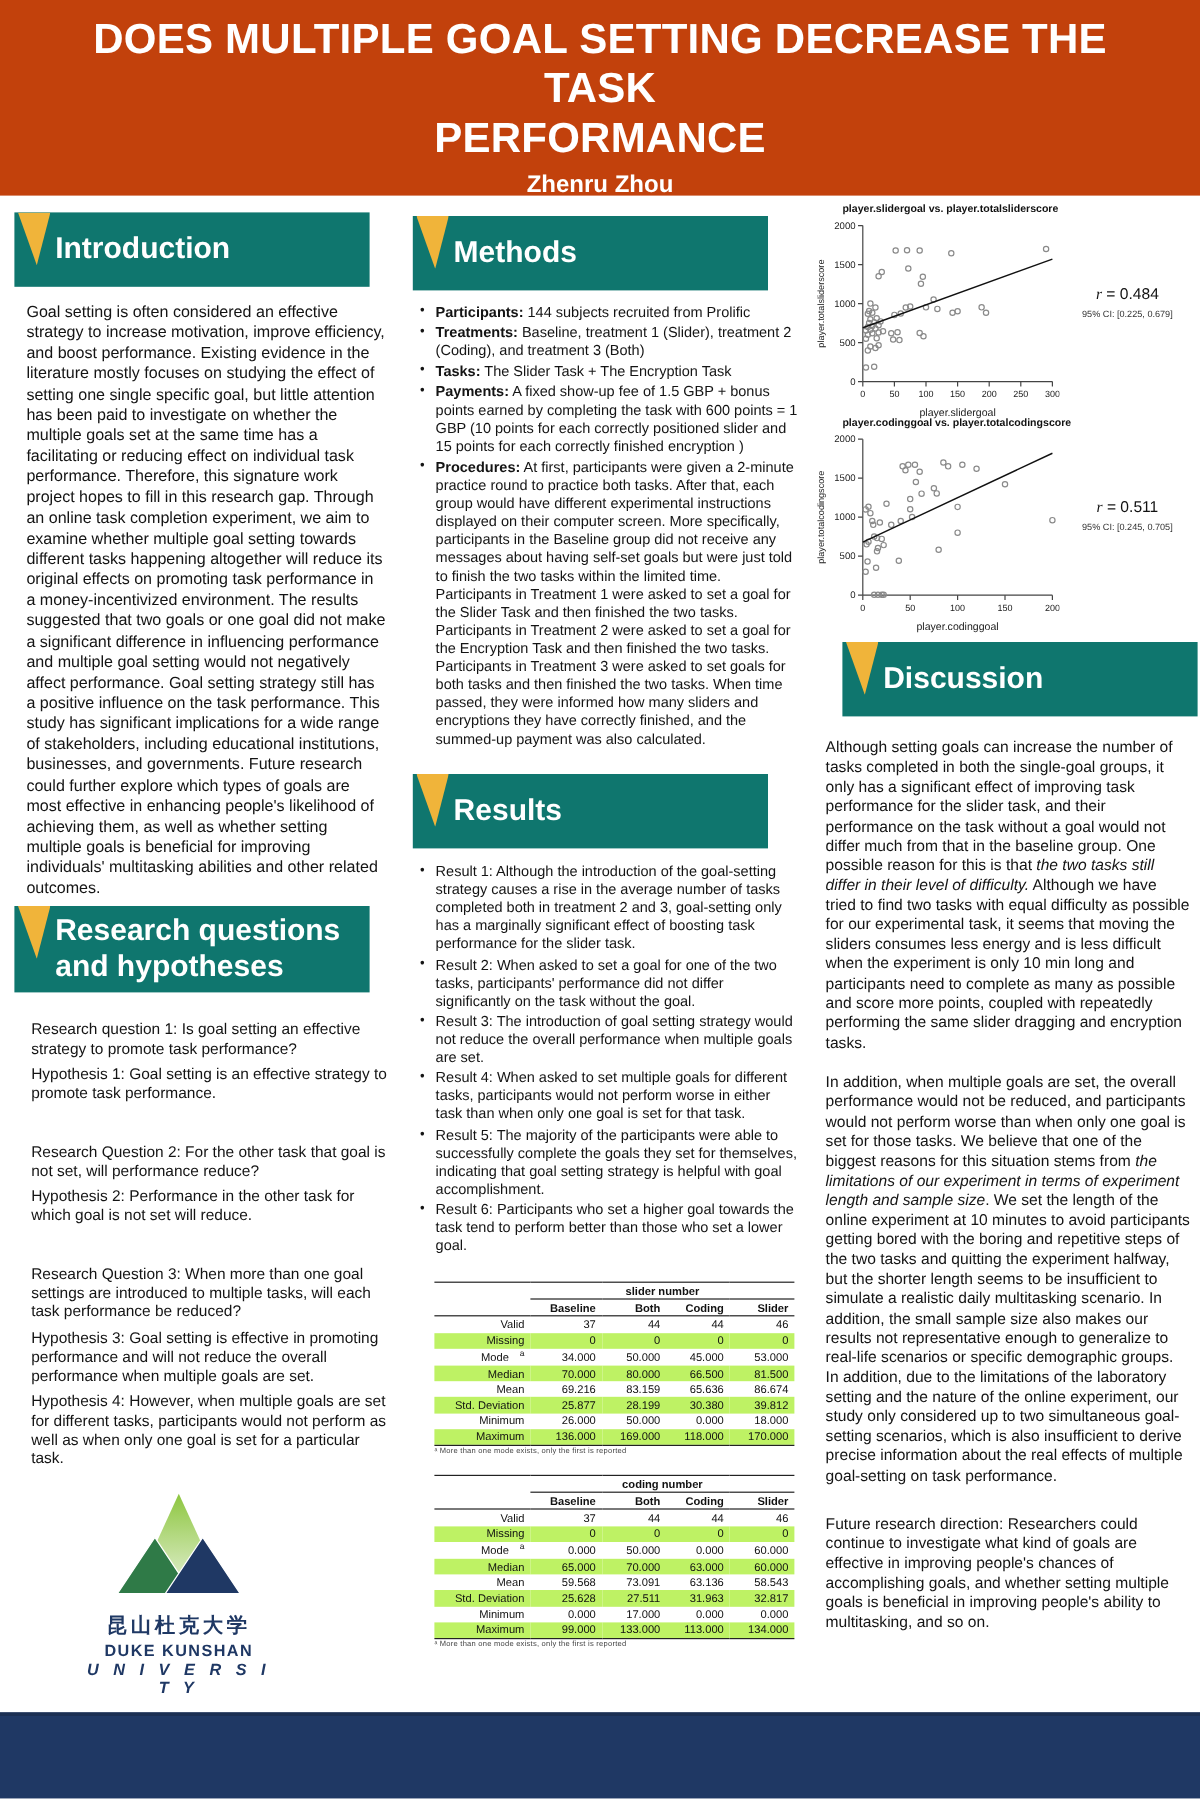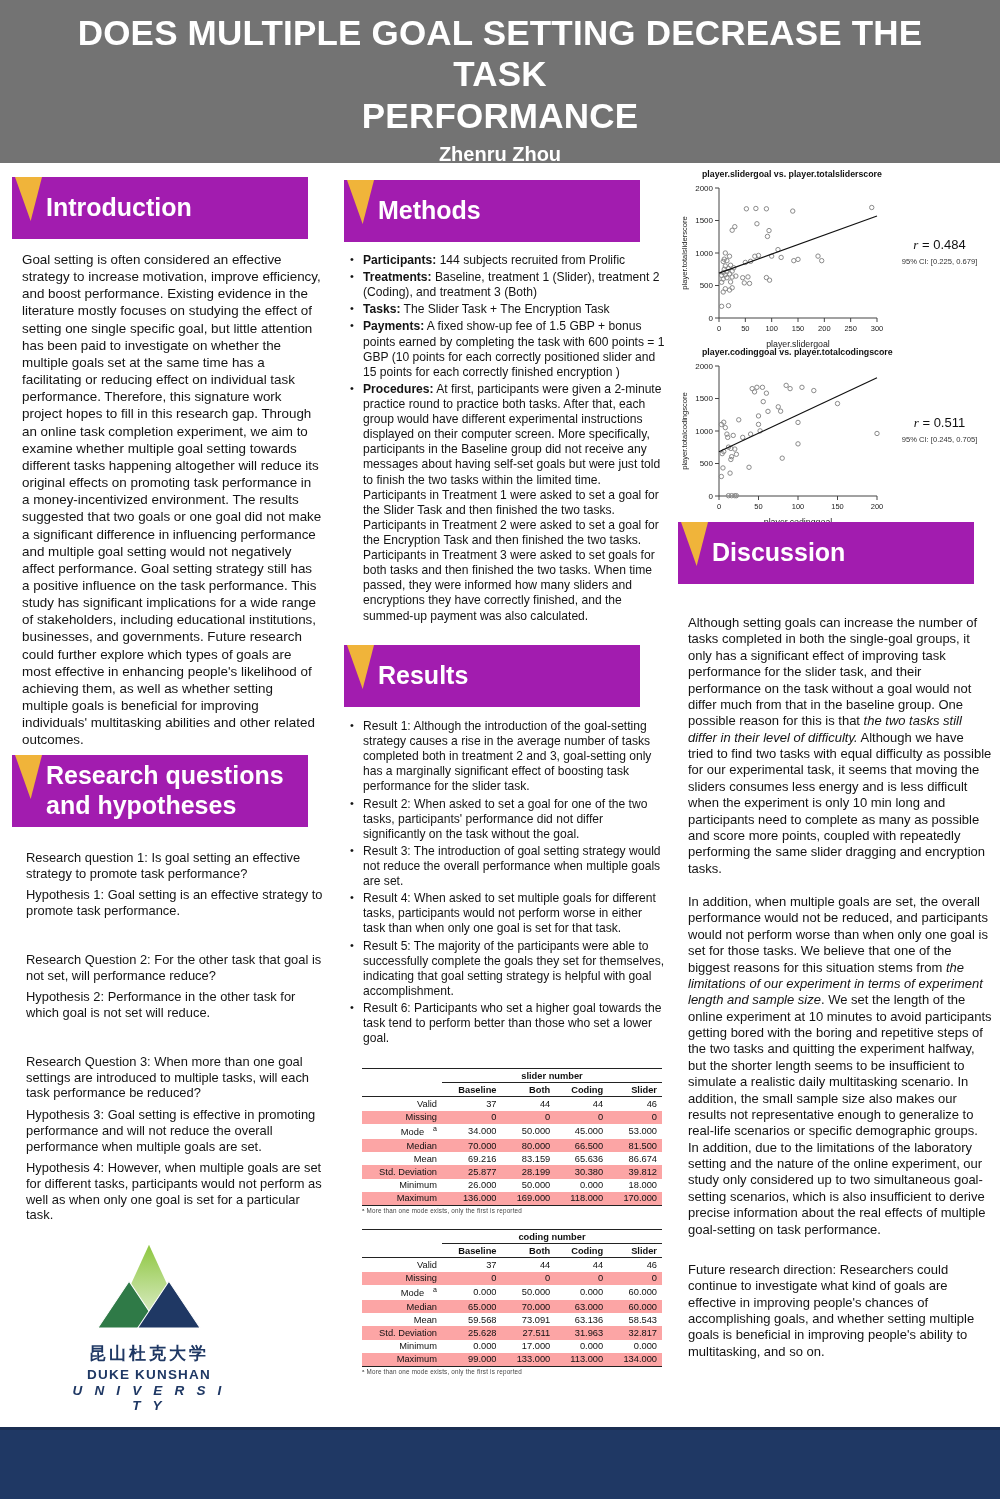--- a/index.html
+++ b/index.html
@@ -1,38 +1,38 @@
 <!DOCTYPE html>
 <html><head>
 <meta charset="utf-8">
 <style>
   html,body{margin:0;padding:0;background:#fff;}
   .poster{position:relative;width:1000px;height:1499px;background:#ffffff;overflow:hidden;
           font-family:"Liberation Sans",sans-serif;color:#141414;}
   
-  .masthead{position:absolute;top:0;left:0;width:1000px;height:163px;background:#737373;color:#fff;text-align:center;}
+  .masthead{position:absolute;top:0;left:0;width:1000px;height:163px;background:#c2410c;color:#fff;text-align:center;}
   .masthead h1{margin:12px 30px 0;font-size:35px;line-height:1.18;font-weight:700;letter-spacing:.2px;}
   .masthead .author{font-size:20px;font-weight:700;margin-top:7px;}
   .masthead .affil{font-size:20px;font-weight:700;margin-top:5px;}
   
   .col{position:absolute;top:163px;height:1264px;}
   .col1{left:12px;width:312px;}
   .col2{left:344px;width:322px;}
   .col3{left:678px;width:318px;}
   
-  .sec-bar{position:absolute;left:0;width:296px;background:#a21caf;color:#fff;font-weight:700;
+  .sec-bar{position:absolute;left:0;width:296px;background:#0f766e;color:#fff;font-weight:700;
            font-size:25px;line-height:1.2;box-sizing:border-box;padding:15px 8px 17px 34px;}
   .sec-bar::before{content:"";position:absolute;left:3px;top:0;width:27px;height:44px;
            background:#f0b43a;clip-path:polygon(0 0,100% 0,58% 100%);}
   .rq-bar{padding:5px 8px 7px 34px;}
   .intro-bar{top:14px;}
   .rq-bar{top:592px;}
   .methods-bar{top:17px;}
   .results-bar{top:482px;}
-  .disc-bar{top:359px;}
+  .disc-bar{top:372px;margin-left:24px;}
   
   .body-text{font-size:13.4px;line-height:1.28;margin:0;}
   .intro-text{position:absolute;top:88px;left:10px;width:300px;}
   .rq-list{position:absolute;top:687px;left:14px;width:298px;}
   .rq-item{font-size:12.9px;line-height:1.22;margin:0 0 6px;}
   .rq-item.gap{margin-top:33px;}
   
   .blist{position:absolute;list-style:none;margin:0;padding:0;}
   .methods-list{top:90px;left:4px;width:318px;}
   .results-list{top:556px;left:4px;width:318px;}
@@ -43,21 +43,21 @@
   .stat-table{position:absolute;left:18px;width:300px;}
   #table-0{top:905px;}
   #table-1{top:1066px;}
   table.jasp{width:100%;border-collapse:collapse;font-size:9.3px;color:#111;border-top:1.4px solid #222;border-bottom:1.8px solid #222;}
   table.jasp th,table.jasp td{padding:1.6px 5px;font-weight:400;}
   table.jasp .t-title th.span-h{border-bottom:1px solid #222;text-align:center;font-weight:600;}
   table.jasp .t-cols th{border-bottom:1.4px solid #222;text-align:right;font-weight:600;}
   table.jasp .t-cols th.lbl{border-bottom:1.4px solid #222;}
   table.jasp td.lbl{text-align:right;width:70px;}
   table.jasp td.num{text-align:right;}
-  table.jasp tr.shade{background:#fca5a5;}
+  table.jasp tr.shade{background:#bef264;}
   table.jasp sup{font-size:7px;margin-left:9px;}
   .footnote{font-size:6.3px;color:#444;margin-top:1px;letter-spacing:.2px;}
   
   .chart{position:absolute;left:0;width:318px;}
   #chart-0{top:6px;}
   #chart-1{top:184px;}
   .chart-title{font-size:8.8px;font-weight:700;margin:0 0 1px 24px;color:#111;}
   .chart-row{display:flex;align-items:center;}
   .chart-svg{width:205px;flex:0 0 205px;}
   .r-label{flex:1;text-align:center;margin-top:-34px;}

